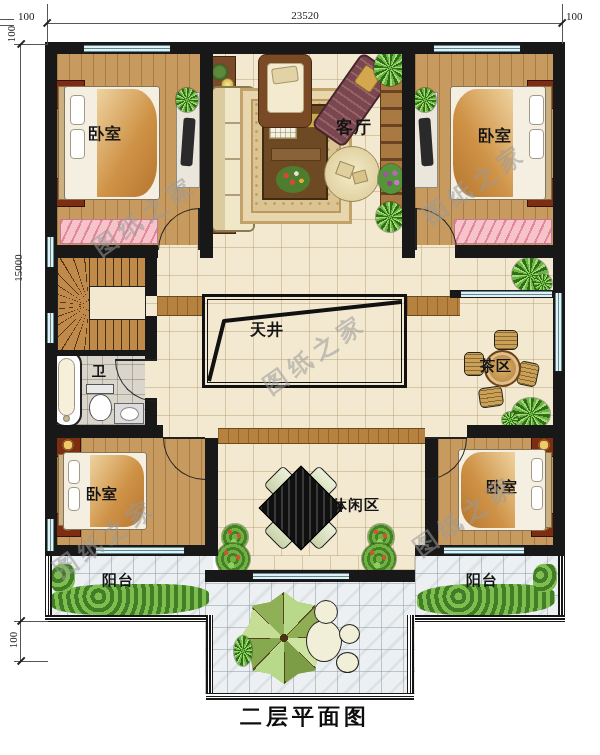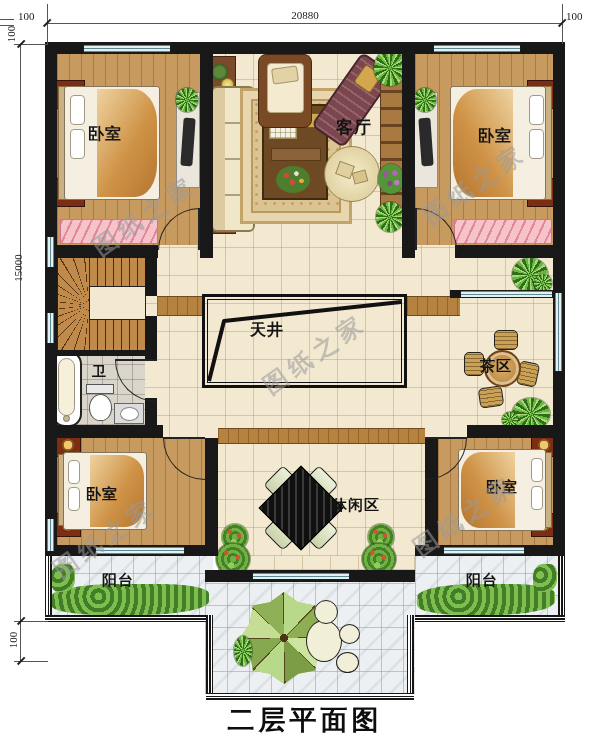--- a/index.html
+++ b/index.html
@@ -72,21 +72,21 @@
 
 <div id="canvas">
 
   <div class="dimline" style="left:47px;top:4px;width:1px;height:40px"></div>
   <div class="dimline" style="left:562px;top:4px;width:1px;height:40px"></div>
   <div class="dimline" style="left:47px;top:23px;width:516px;height:1px"></div>
   <div class="tick" style="left:42px;top:22px"></div>
   <div class="tick" style="left:557px;top:22px"></div>
   <div class="dimline" style="left:0px;top:19px;width:14px;height:1px"></div>
   <div class="dimline" style="left:0px;top:25px;width:14px;height:1px"></div>
-  <div class="dim" style="left:255px;top:9px;width:100px;text-align:center">20880</div>
+  <div class="dim" style="left:255px;top:9px;width:100px;text-align:center">23520</div>
   <div class="dim" style="left:18px;top:10px">100</div>
   <div class="dim" style="left:566px;top:10px">100</div>
   <div class="dim" style="left:-4px;top:28px;width:30px;text-align:center;transform:rotate(-90deg)">100</div>
   <div class="dimline" style="left:20px;top:44px;width:1px;height:618px"></div>
   <div class="dimline" style="left:14px;top:44px;width:34px;height:1px"></div>
   <div class="dimline" style="left:14px;top:621px;width:34px;height:1px"></div>
   <div class="dimline" style="left:14px;top:661px;width:34px;height:1px"></div>
   <div class="tick" style="left:16px;top:43px"></div>
   <div class="tick" style="left:16px;top:620px"></div>
   <div class="tick" style="left:16px;top:660px"></div>
@@ -315,14 +315,14 @@
   <div class="rlabel" style="left:486px;top:478px;font-size:15px">卧室</div>
   <div class="rlabel" style="left:102px;top:571px;font-size:15px">阳台</div>
   <div class="rlabel" style="left:466px;top:571px;font-size:15px">阳台</div>
 
   <div class="wm" style="left:85px;top:200px">图纸之家</div>
   <div class="wm" style="left:415px;top:168px">图纸之家</div>
   <div class="wm" style="left:255px;top:338px">图纸之家</div>
   <div class="wm" style="left:45px;top:522px">图纸之家</div>
   <div class="wm" style="left:405px;top:500px">图纸之家</div>
 
-  <div class="abs" style="left:150px;top:702px;width:310px;text-align:center;font-size:27px;font-weight:bold;letter-spacing:4px;color:#0d0d0d;z-index:60">二层平面图</div>
+  <div class="abs" style="left:150px;top:702px;width:310px;text-align:center;font-size:22px;font-weight:bold;letter-spacing:4px;color:#0d0d0d;z-index:60">二层平面图</div>
 </div>
 
 </body></html>

